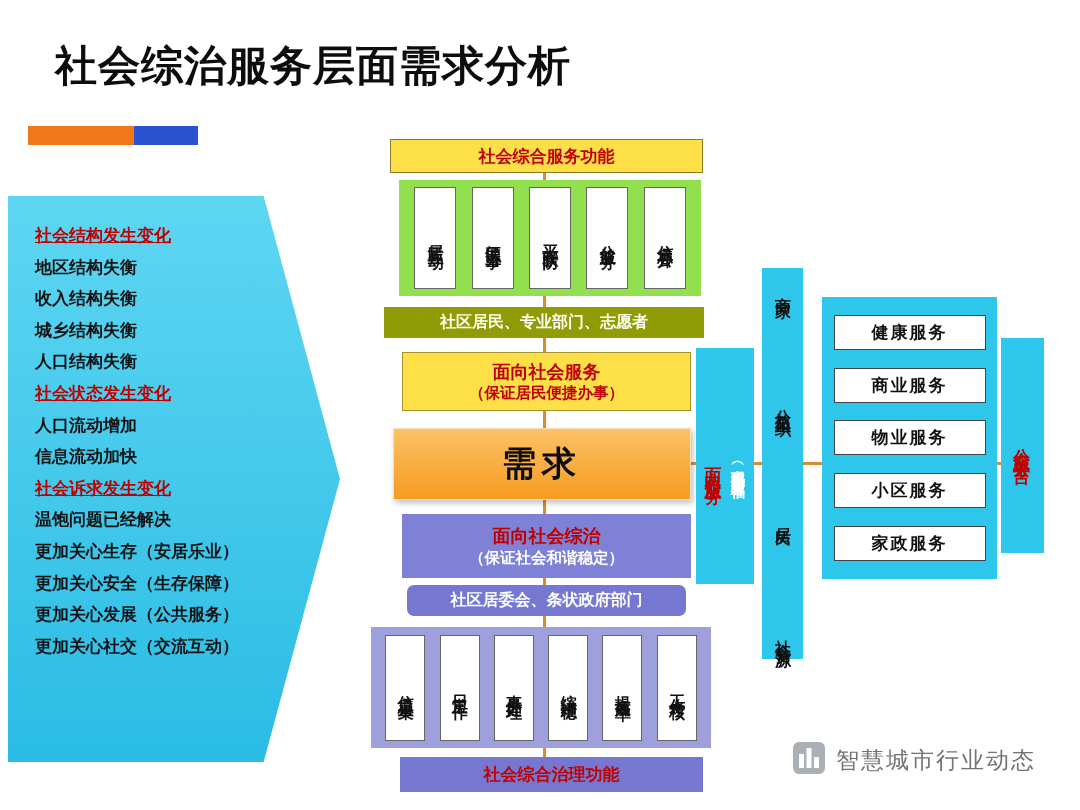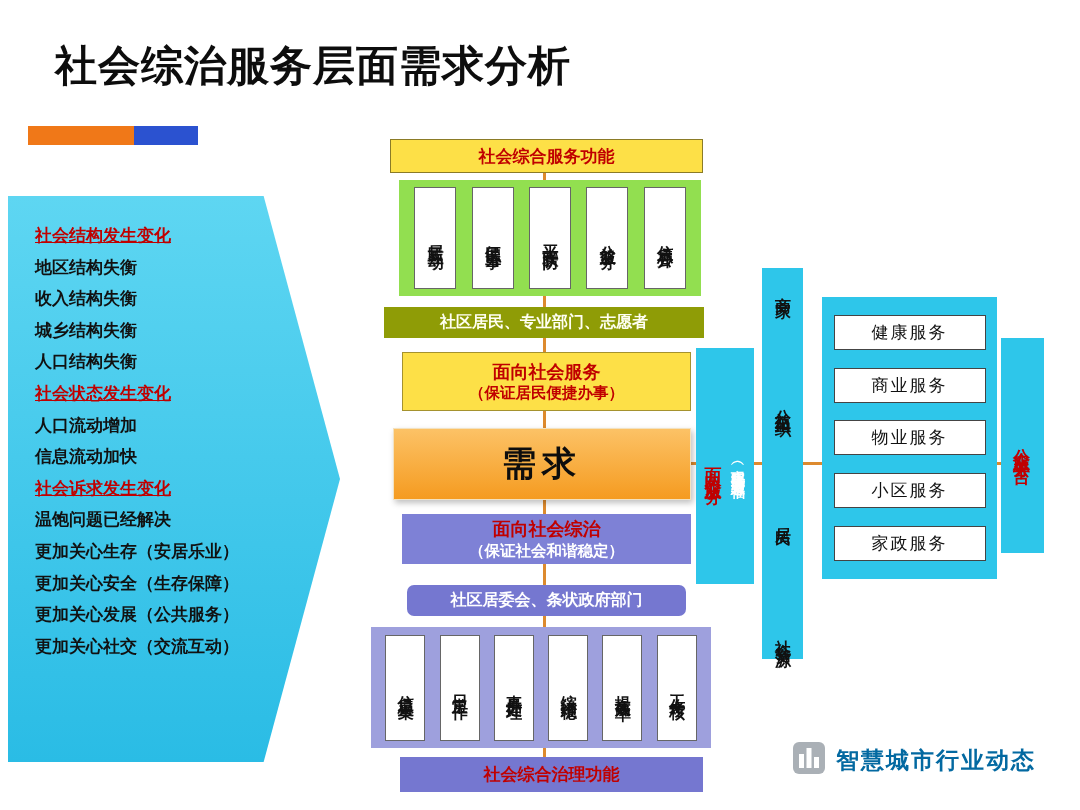--- a/index.html
+++ b/index.html
@@ -55,46 +55,46 @@
   .svc-green .t1{font-size:18px;font-weight:800;color:#C00000;line-height:1.3;}
   .svc-green .t2{font-size:15.5px;font-weight:700;color:#C00000;line-height:1.3;}
 
   .demand{
     left:393px;top:428px;width:298px;height:72px;
     background:linear-gradient(180deg,#FCC266 0%,#F59B20 100%);
     border:1px solid #f3e2c0;box-shadow:2px 3px 6px rgba(0,0,0,.25);
     font-size:34px;font-weight:800;color:#0d0d0d;letter-spacing:6px;
   }
 
-  .gov-purple{left:402px;top:514px;width:289px;height:50px;background:#7E81D6;}
+  .gov-purple{left:402px;top:514px;width:289px;height:64px;background:#7E81D6;}
   .gov-purple .t1{font-size:18px;font-weight:800;color:#C00000;line-height:1.3;}
   .gov-purple .t2{font-size:15.5px;font-weight:600;color:#ffffff;line-height:1.3;}
 
   .gov-actors{left:407px;top:585px;width:279px;height:31px;background:#7577D0;color:#fff;font-size:16px;font-weight:600;border-radius:7px;}
   .banner-bottom{left:400px;top:757px;width:303px;height:35px;background:#7577D0;}
 
   
   .cyan{background:#2EC6EA;}
   .pub-svc{left:696px;top:348px;width:58px;height:236px;display:flex;flex-direction:row;align-items:center;justify-content:center;gap:4px;}
   .v-text{writing-mode:vertical-rl;text-orientation:mixed;white-space:nowrap;}
   .pub-svc .t1{font-size:17px;font-weight:800;color:#C00000;letter-spacing:4px;}
   .pub-svc .t2{font-size:14px;font-weight:600;color:#ffffff;letter-spacing:2px;}
 
   .resources{left:762px;top:268px;width:41px;height:391px;display:flex;flex-direction:column;align-items:center;justify-content:space-between;padding:16px 0;}
   .resources .v-text{font-size:16px;font-weight:700;color:#111;letter-spacing:4px;}
 
   .services{left:822px;top:297px;width:175px;height:282px;display:flex;flex-direction:column;align-items:center;justify-content:space-evenly;}
-  .service-box{width:150px;height:33px;background:#fff;border:1px solid #444;display:flex;align-items:center;justify-content:center;font-size:17px;font-weight:400;color:#111;letter-spacing:2px;}
+  .service-box{width:150px;height:33px;background:#fff;border:1px solid #444;display:flex;align-items:center;justify-content:center;font-size:17px;font-weight:700;color:#111;letter-spacing:2px;}
 
   .platform{left:1001px;top:338px;width:43px;height:215px;}
   .platform .v-text{font-size:17px;font-weight:800;color:#C00000;letter-spacing:4px;}
 
   
   .watermark{position:absolute;left:791px;top:740px;display:flex;align-items:center;gap:9px;}
-  .watermark .wm-text{font-size:23px;font-weight:700;color:#0369a1;letter-spacing:2px;}
+  .watermark .wm-text{font-size:23px;font-weight:400;color:#737373;letter-spacing:2px;}
 </style>
 </head>
 <body>
 
 <div class="stage">
 
   <h1 class="title">社会综治服务层面需求分析</h1>
   <div class="bar bar-orange"></div>
   <div class="bar bar-blue"></div>
 

